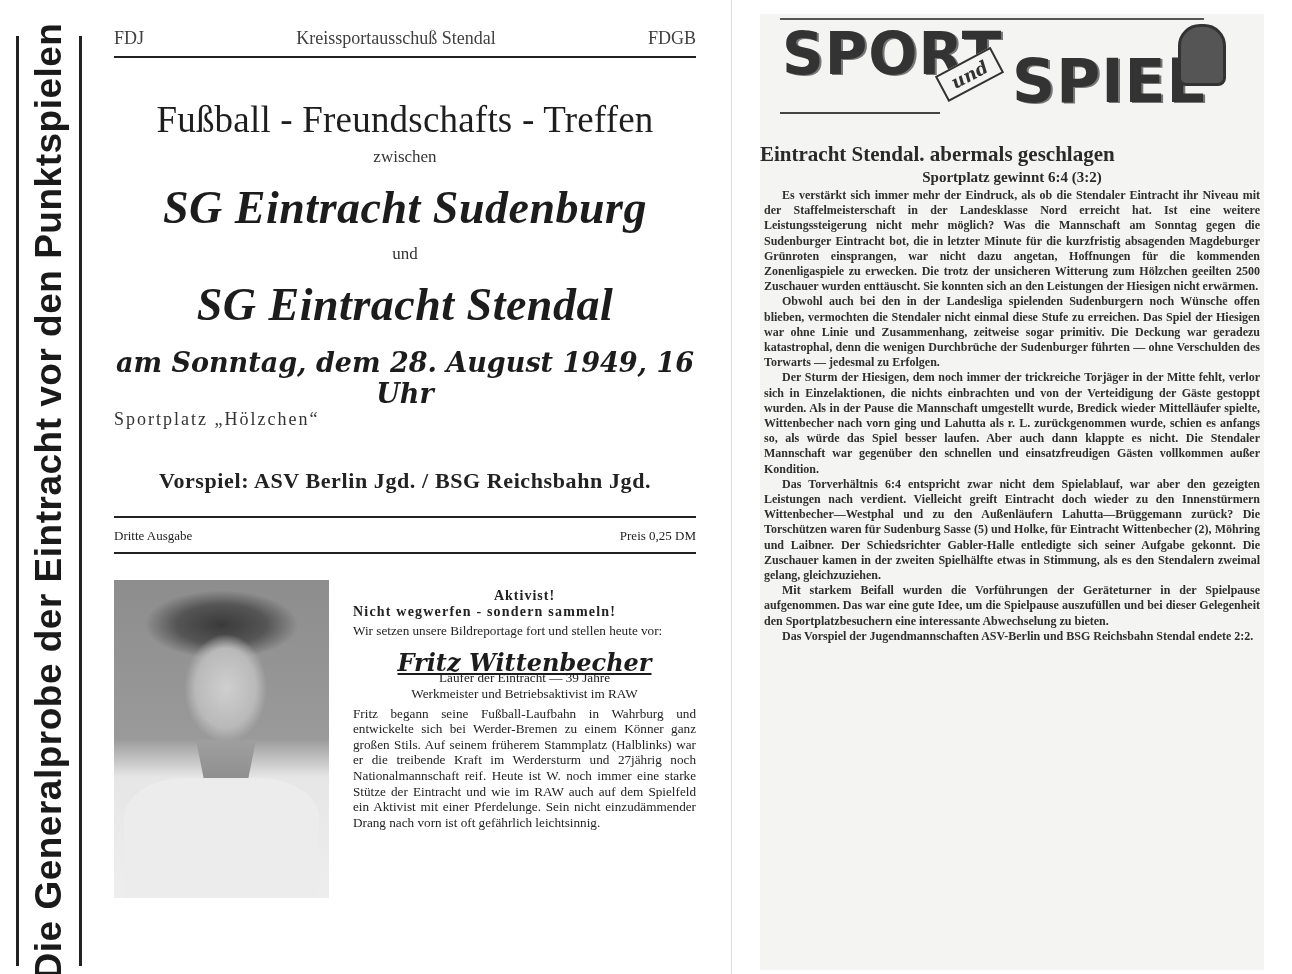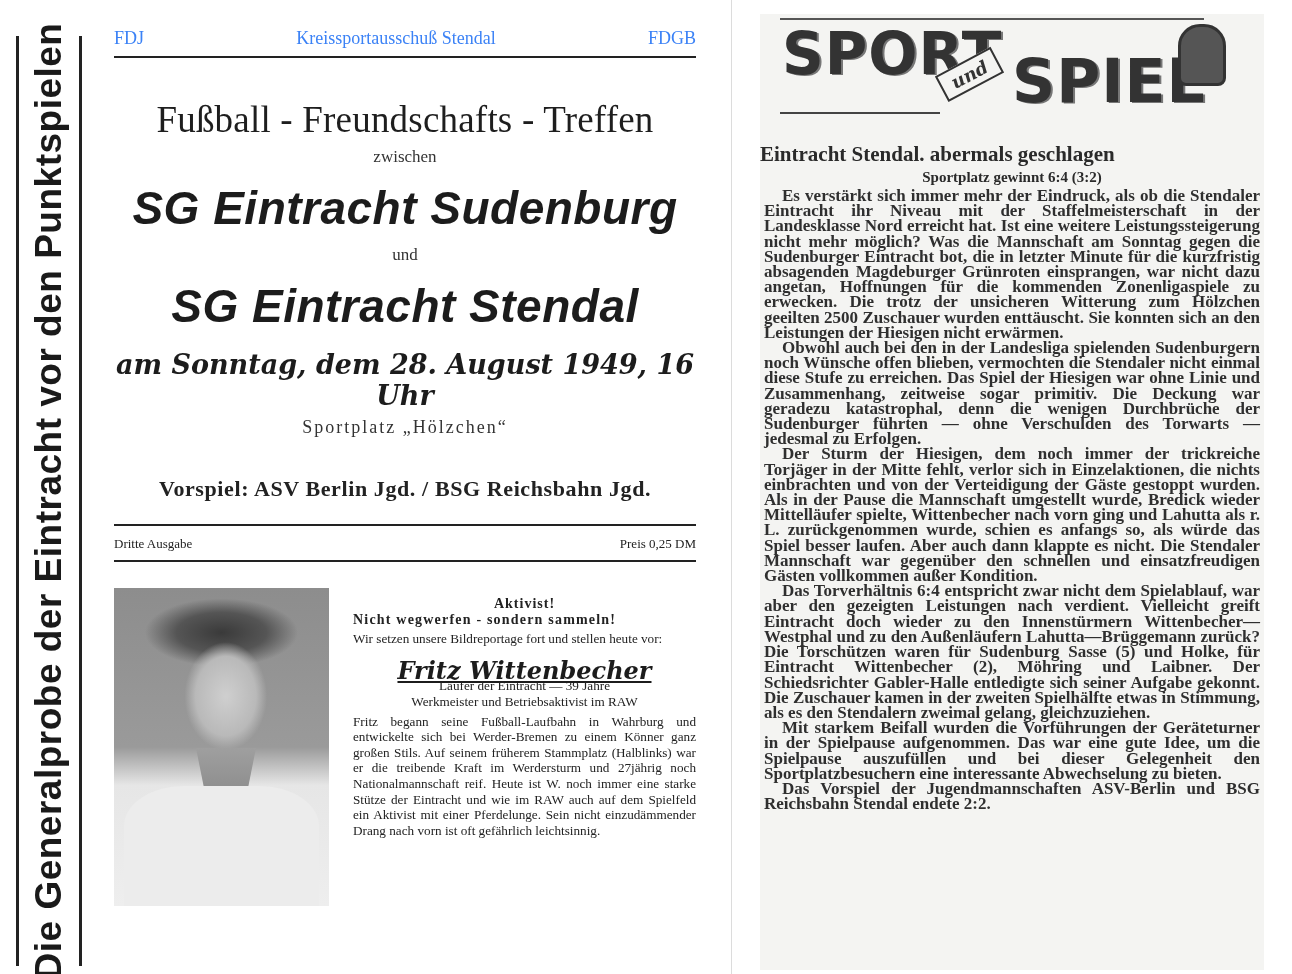--- a/index.html
+++ b/index.html
@@ -25,41 +25,41 @@
   }
   
   .program {
     position: absolute; left: 114px; top: 28px; width: 582px; height: 940px;
   }
   .prog-header {
     display: flex; justify-content: space-between; align-items: baseline;
     font-size: 18px; padding-bottom: 7px;
     border-bottom: 2px solid #222;
   }
-  .prog-header span { color: #3b82f6; }
+  .prog-header span { color: #404040; }
   .title-main {
     text-align: center; font-weight: normal;
     font-size: 37px; margin-top: 40px; letter-spacing: 0.2px;
   }
   .small-center { text-align: center; font-size: 17px; color: #333; }
   .zwischen { margin-top: 6px; }
   .team {
-    text-align: center; font-family: Liberation Sans, sans-serif;
+    text-align: center; font-family: Liberation Serif, serif;
     font-style: italic; font-weight: bold; font-size: 46px;
     letter-spacing: 0.5px; color: #1c1c1c;
   }
   .team1 { margin-top: 14px; }
   .und { margin-top: 10px; }
   .team2 { margin-top: 14px; }
   .datetime {
     text-align: center; font-family: "DejaVu Serif", serif;
     font-style: italic; font-weight: bold; font-size: 27px;
     margin-top: 16px; color: #1c1c1c;
   }
-  .venue { text-align: center; font-size: 18px; letter-spacing: 2px; margin-top: 6px; color: #333; }
+  .venue { font-size: 18px; letter-spacing: 2px; margin-top: 0; color: #333; }
   .vorspiel {
     text-align: center; font-weight: bold; font-size: 22px;
     margin-top: 38px; letter-spacing: 0.6px; color: #222;
   }
   .edition-bar {
     margin-top: 22px; border-top: 2px solid #222; border-bottom: 2px solid #222;
     display: flex; justify-content: space-between;
     font-size: 13px; padding: 10px 0 8px 0; color: #222;
   }
   .profile { display: flex; margin-top: 26px; }
@@ -115,21 +115,21 @@
   .masthead .ball {
     position: absolute; left: 418px; top: 10px; width: 42px; height: 56px;
     border-radius: 22px 22px 8px 8px; background: #555; border: 3px solid #333;
   }
   .masthead .underline-left { position: absolute; left: 20px; top: 98px; width: 160px; height: 2px; background: #444; }
   .art-headline {
     text-align: left; font-weight: bold; font-size: 21px; margin-top: 16px; color: #2a2a2a;
   }
   .art-sub { text-align: center; font-weight: bold; font-size: 15px; margin-top: 2px; color: #2a2a2a; }
   .art-body {
-    font-size: 17px; line-height: 15.2px; text-align: justify; font-weight: bold;
+    font-size: 12px; line-height: 15.2px; text-align: justify; font-weight: bold;
     color: #2f2f2f; margin-top: 2px; padding: 0 4px;
   }
   .art-body p { margin: 0; text-indent: 18px; }
 </style>
 </head>
 <body>
 
 <div class="side-banner">
   <div class="vtext">Die Generalprobe der Eintracht vor den Punktspielen</div>
 </div>

